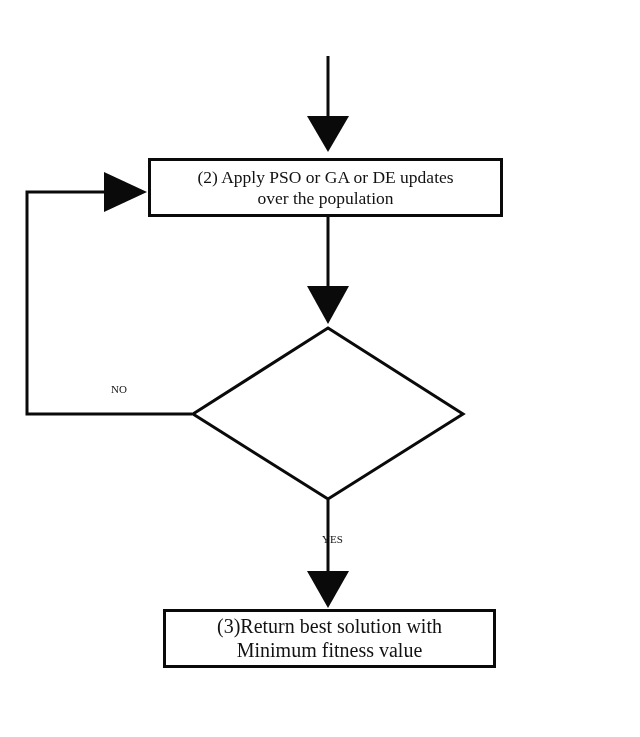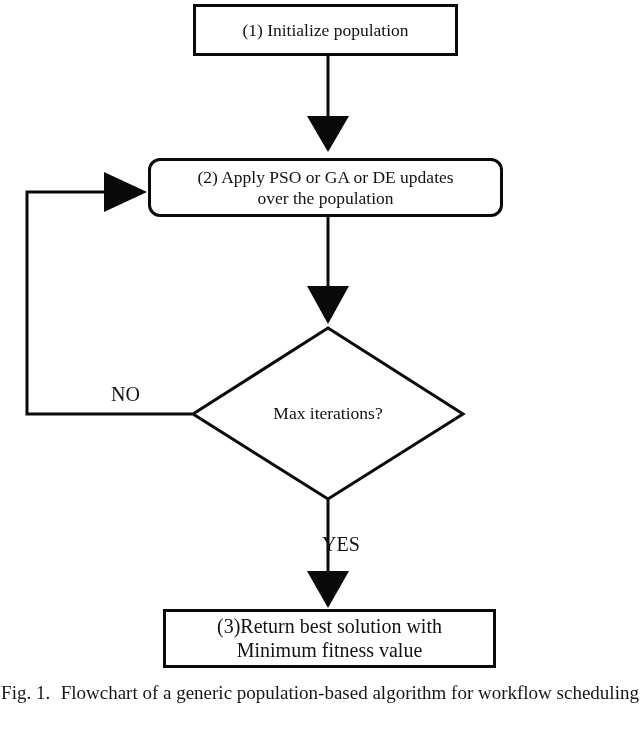--- a/index.html
+++ b/index.html
@@ -49,21 +49,20 @@
     width: 265px;
     height: 52px;
     font-size: 17.5px;
   }
   #box-update {
     left: 148px;
     top: 158px;
     width: 355px;
     height: 59px;
     font-size: 17.5px;
-    border-radius: 12px;
   }
   #box-return {
     left: 163px;
     top: 609px;
     width: 333px;
     height: 59px;
     font-size: 20px;
   }
   .decision-label {
     position: absolute;
@@ -74,21 +73,21 @@
     display: flex;
     align-items: center;
     justify-content: center;
     font-size: 17.5px;
     color: #121212;
     font-family: "Liberation Serif", serif;
     pointer-events: none;
   }
   .edge-label {
     position: absolute;
-    font-size: 20px;
+    font-size: 11px;
     color: #121212;
     font-family: "Liberation Serif", serif;
     white-space: nowrap;
     text-align: center;
   }
   #label-no {
     left: 111px;
     top: 383px;
   }
   #label-yes {
@@ -133,39 +132,30 @@
     </g>
 
     <g>
       <line x1="328" y1="500" x2="328" y2="575" stroke="#0a0a0a" stroke-width="3"></line>
       <polygon points="307,571 349,571 328,608" fill="#0a0a0a"></polygon>
     </g>
 
     <polygon points="328,328 463,414 328,499 193,414" fill="#ffffff" stroke="#0a0a0a" stroke-width="3"></polygon>
   </svg>
 
-  <div class="node-box" id="box-init">
-    <span class="box-text">(1) Initialize population</span>
-  </div>
 
   <div class="node-box" id="box-update">
     <span class="box-text">(2) Apply  PSO or GA or DE updates
 over the population</span>
   </div>
 
-  <div class="decision-label">
-    <span class="box-text">Max iterations?</span>
-  </div>
 
   <div class="node-box" id="box-return">
     <span class="box-text">(3)Return best solution with
 Minimum fitness value</span>
   </div>
 
   <div class="edge-label" id="label-no">NO</div>
 
   <div class="edge-label" id="label-yes">YES</div>
 
-  <div id="caption">
-    <span class="cap-label">Fig. 1.</span><span>Flowchart of a generic population-based algorithm for workflow scheduling</span>
-  </div>
 
 </div>
 
 </body></html>

